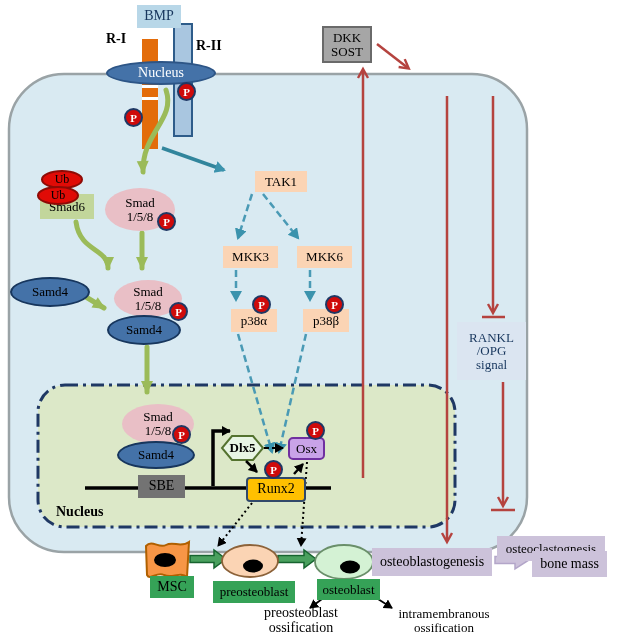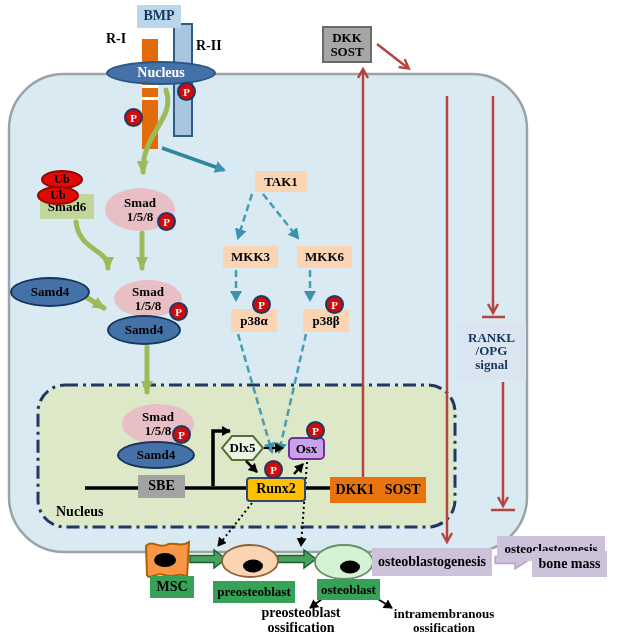--- a/index.html
+++ b/index.html
@@ -1,20 +1,20 @@
 <!DOCTYPE html>
 <html><head>
 <meta charset="utf-8">
 <style>
   html,body{margin:0;padding:0;background:#fff;}
   #stage{position:relative;width:627px;height:640px;background:#fff;overflow:hidden;
          font-family:"Liberation Serif", serif;}
   svg{position:absolute;left:0;top:0;z-index:1;}
   .box{position:absolute;z-index:2;display:flex;align-items:center;justify-content:center;
-       font-weight:bold;color:#000;text-align:right;line-height:1.05;box-sizing:border-box;}
+       font-weight:normal;color:#000;text-align:right;line-height:1.05;box-sizing:border-box;}
   .ellipse{border-radius:50%;}
   .navy{color:#17365d;}
   .white{color:#fff;}
   .peach{background:#fbd4b4;margin-left:15px;}
   .lav{background:#ccc2da;}
   .greenlbl{background:#35a257;}
   .pcirc{position:absolute;z-index:4;width:19px;height:19px;border-radius:50%;
          background:#cf0a0a;border:2px solid #1f3864;color:#fff;font-weight:bold;
          font-size:11px;display:flex;align-items:center;justify-content:center;box-sizing:border-box;}
   .plain{position:absolute;z-index:2;font-weight:bold;color:#000;}
@@ -160,27 +160,26 @@
     <span>signal</span>
   </div>
 
   <div class="box ellipse two" style="left:122px;top:404px;width:72px;height:40px;background:#e9bfc6;font-size:13px;">
     <span>Smad</span>
     <span>1/5/8</span>
   </div>
   <div class="pcirc" style="left:172px;top:425px;">P</div>
   <div class="box ellipse z3" style="left:117px;top:441px;width:78px;height:28px;background:#4472a8;border:2px solid #17365d;font-size:13px;">Samd4</div>
 
-  <div class="box" style="left:138px;top:475px;width:47px;height:23px;background:#a3a3a3;font-size:14px;">SBE</div>
+  <div class="box" style="left:138px;top:475px;width:47px;height:23px;background:#737373;font-size:14px;">SBE</div>
   <div class="plain" style="left:222px;top:436px;width:41px;height:24px;font-size:13px;display:flex;align-items:center;justify-content:center;">Dlx5</div>
   <div class="box" style="left:288px;top:437px;width:37px;height:23px;background:#c9a3e8;border:2px solid #7030a0;border-radius:5px;font-size:13px;">Osx</div>
   <div class="pcirc" style="left:306px;top:421px;">P</div>
   <div class="box" style="left:246px;top:477px;width:60px;height:25px;background:#ffc000;border:2px solid #31496b;border-radius:4px;font-size:14px;">Runx2</div>
   <div class="pcirc" style="left:264px;top:460px;">P</div>
-  <div class="box dkk1" style="left:330px;top:477px;width:96px;height:26px;background:#e8740e;font-size:14px;">DKK1 SOST</div>
   <div class="plain" style="left:56px;top:504px;font-size:14px;">Nucleus</div>
 
   <div class="box lav" style="left:497px;top:536px;width:108px;height:25px;font-size:13px;">osteoclastognesis</div>
   <div class="box lav" style="left:372px;top:548px;width:120px;height:28px;font-size:14px;">osteoblastogenesis</div>
   <div class="box lav" style="left:532px;top:551px;width:75px;height:26px;font-size:14px;">bone mass</div>
 
   <div class="box greenlbl" style="left:150px;top:576px;width:44px;height:22px;font-size:14px;">MSC</div>
   <div class="box greenlbl" style="left:213px;top:581px;width:82px;height:22px;font-size:13px;">preosteoblast</div>
   <div class="box greenlbl" style="left:317px;top:579px;width:63px;height:21px;font-size:13px;">osteoblast</div>
 

